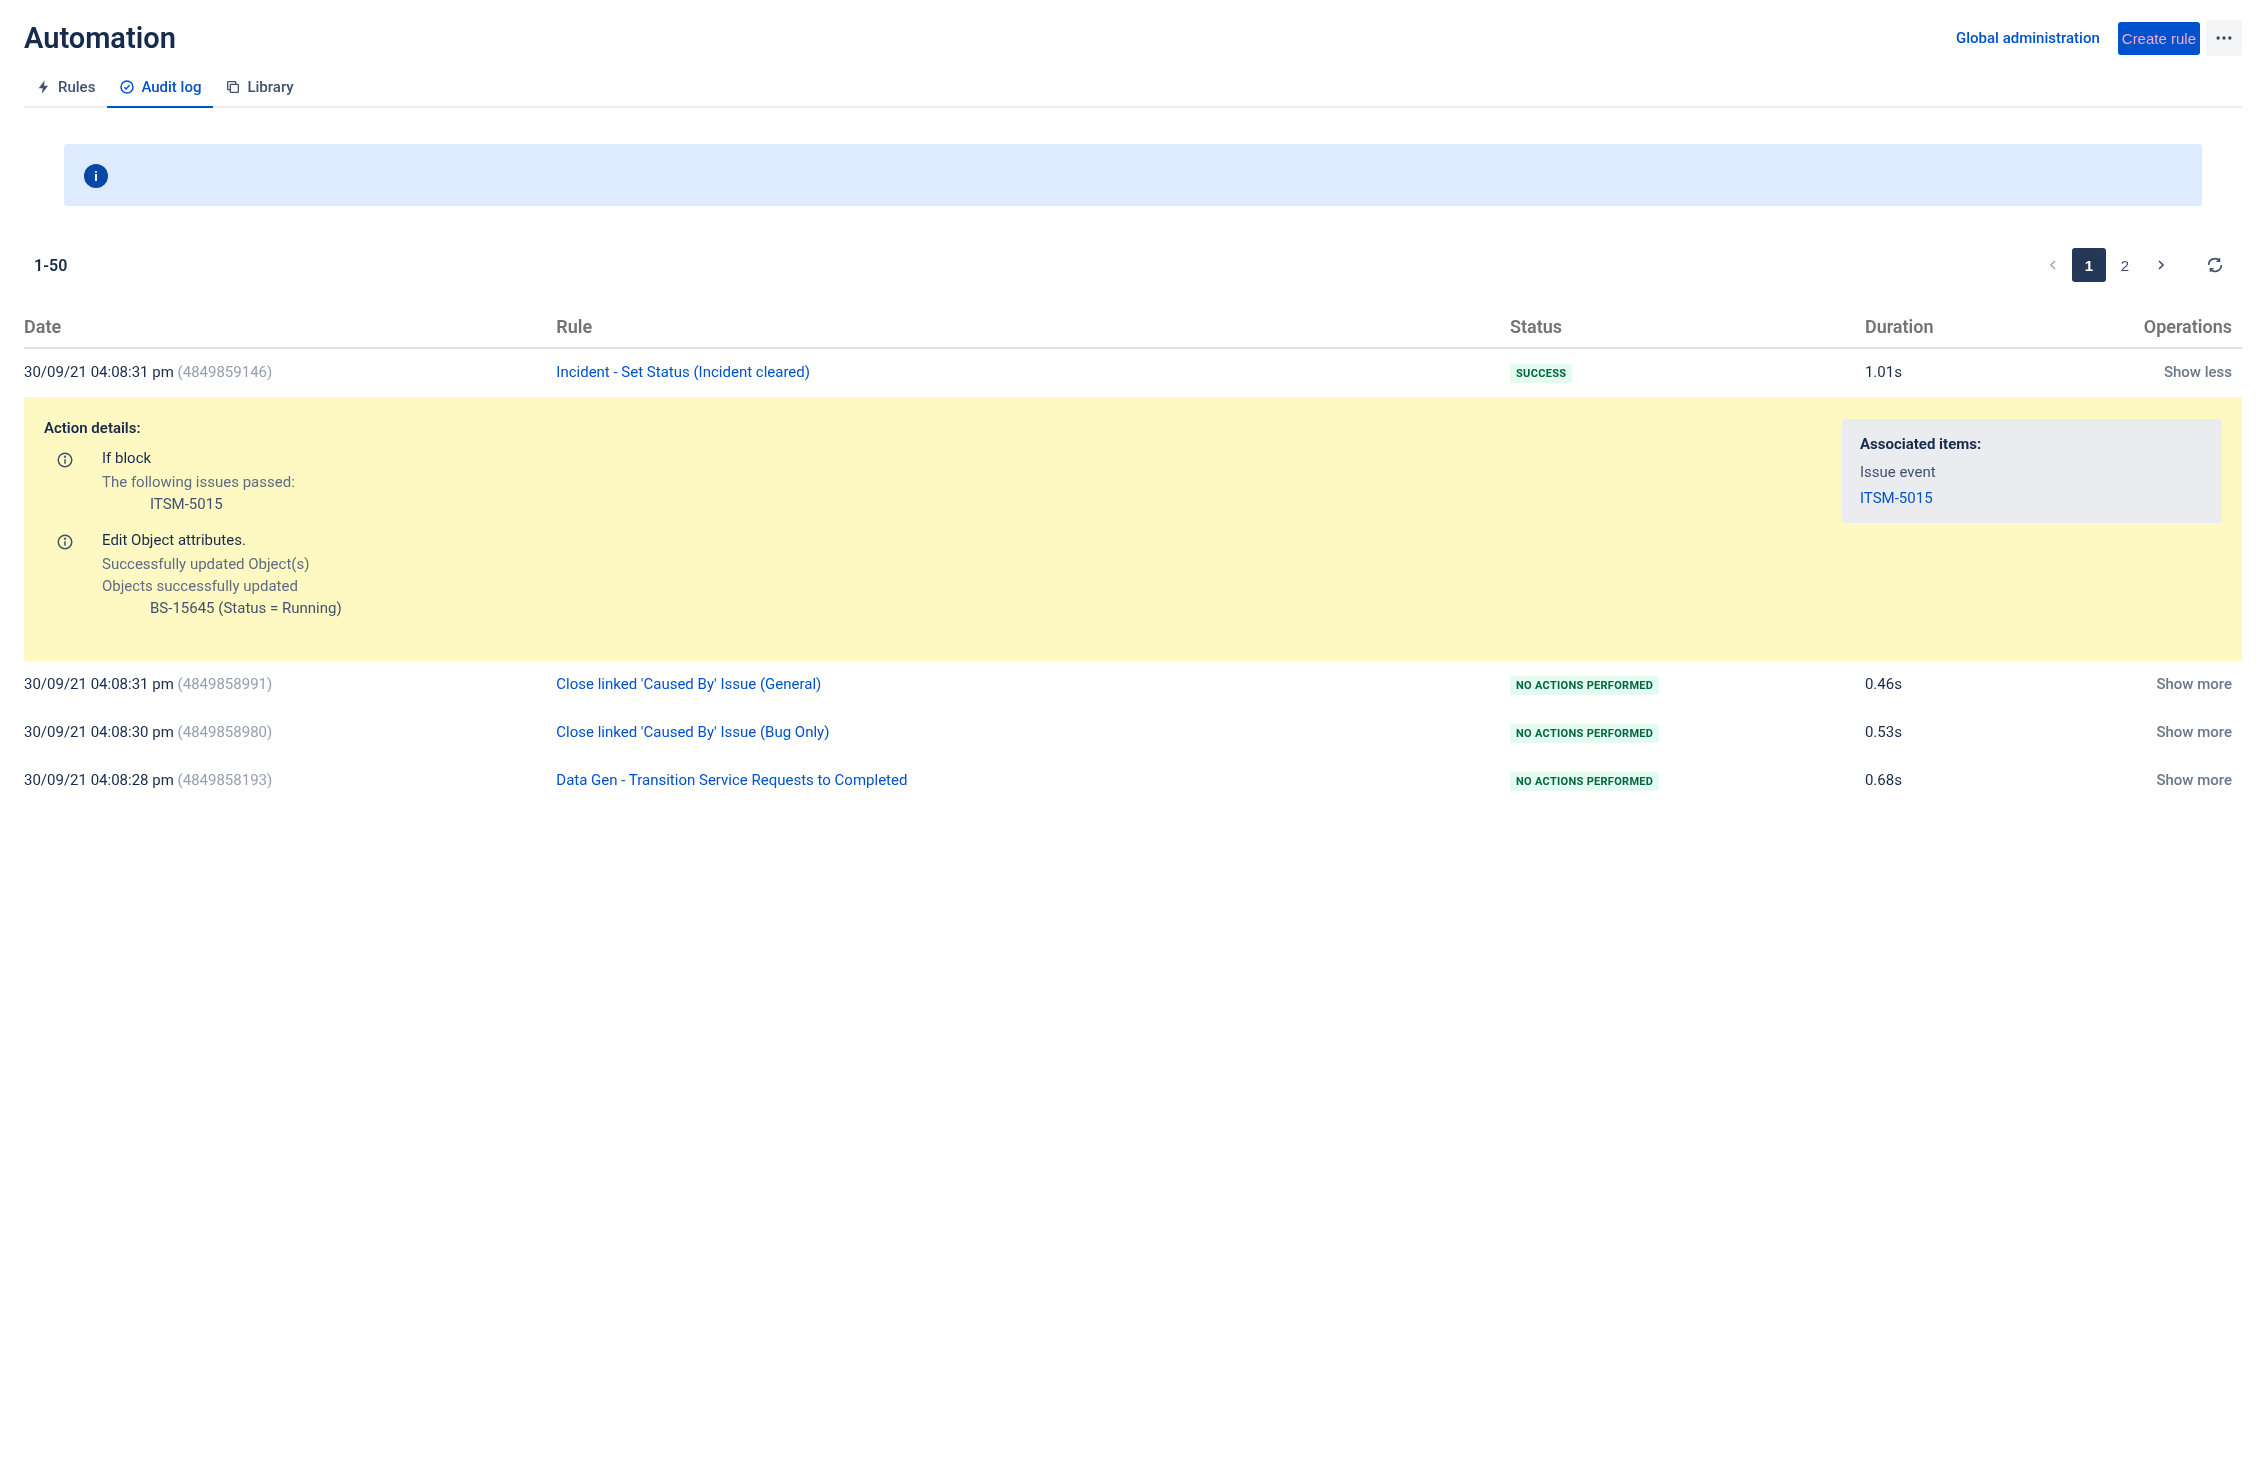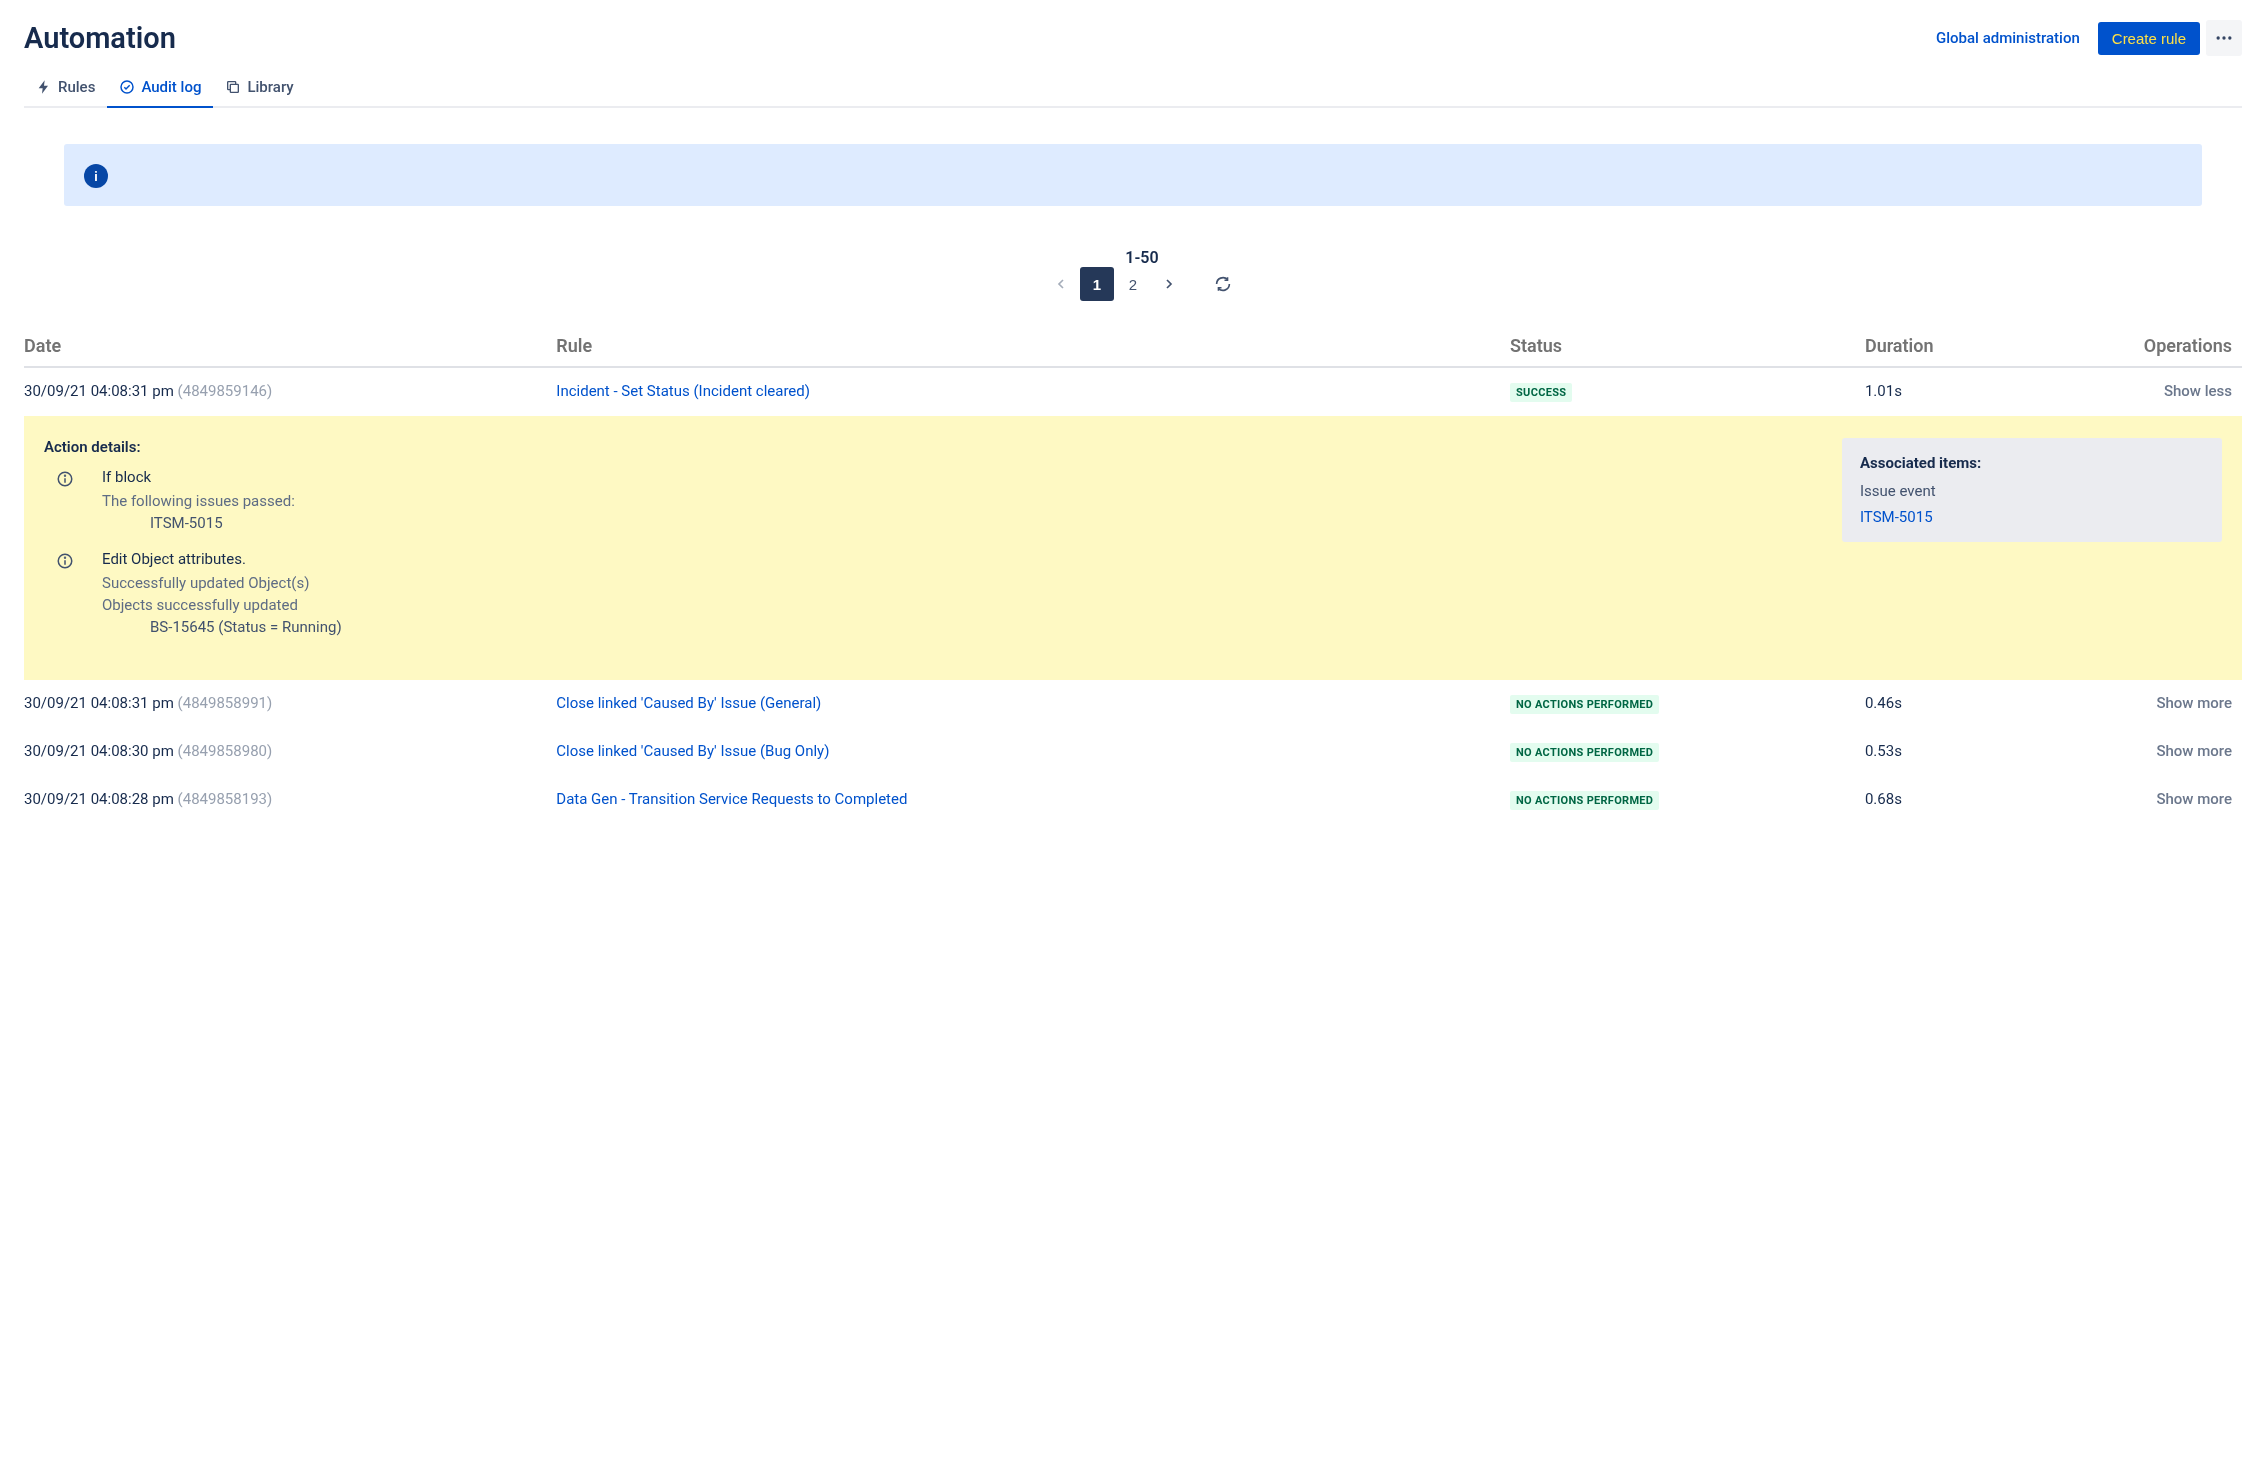--- a/index.html
+++ b/index.html
@@ -4,37 +4,37 @@
 <style>
 * { margin:0; padding:0; box-sizing:border-box; }
 body { font-family:-apple-system, BlinkMacSystemFont,"Segoe UI",Roboto,sans-serif; color:#172B4D; font-size:14px; background:#fff; padding:20px 24px; }
 a { text-decoration:none; }
 
 
 .hdr { display:flex; align-items:center; justify-content:space-between; margin-bottom:14px; }
 .hdr h1 { font-size:29px; font-weight:600; color:#172B4D; }
 .hdr-right { display:flex; align-items:center; gap:6px; }
 .link-plain { color:#0052CC; font-weight:500; font-size:15px; padding:8px 12px; cursor:pointer; }
-.btn-primary { background:#0052CC; color:#fde047; border:none; border-radius:3px; font-weight:500; font-size:15px; padding:8px 14px; cursor:pointer; }
+.btn-primary { background:#0052CC; color:#f9a8d4; border:none; border-radius:3px; font-weight:500; font-size:15px; padding:8px 4px; cursor:pointer; }
 .btn-icon { background:#F4F5F7; border:none; border-radius:3px; width:36px; height:36px; display:flex; align-items:center; justify-content:center; cursor:pointer; color:#344563; }
 
 
 .tabs { display:flex; gap:0; border-bottom:2px solid #EBECF0; }
 .tab { display:flex; align-items:center; gap:6px; padding:8px 12px 10px; color:#42526E; font-weight:500; cursor:pointer; border-bottom:2px solid transparent; margin-bottom:-2px; font-size:15px; }
 .tab svg { flex-shrink:0; }
 .tab.active { color:#0052CC; border-bottom-color:#0052CC; }
 
 
 .banner { margin:36px 40px 0; background:#DEEBFF; border-radius:3px; padding:18px 20px; display:flex; gap:18px; }
 .banner-icon { width:24px; height:24px; background:#0747A6; border-radius:50%; flex-shrink:0; display:flex; align-items:center; justify-content:center; color:#fff; font-weight:700; font-size:13px; margin-top:2px; }
 .banner-title { font-weight:600; font-size:17px; color:#172B4D; margin-bottom:8px; }
 .banner-body { color:#172B4D; font-size:15px; }
 
 
-.pg-row { display:flex; align-items:center; justify-content:space-between; margin:42px 10px 0 28px;flex-direction:column; }
+.pg-row { display:flex; align-items:center; justify-content:space-between; margin:42px 10px 0 10px; }
 .pg-range { font-weight:600; font-size:16px; }
 .pager { display:flex; align-items:center; gap:2px; }
 .pg-btn { width:34px; height:34px; display:flex; align-items:center; justify-content:center; border:none; background:transparent; color:#42526E; border-radius:3px; cursor:pointer; font-size:15px; }
 .pg-btn.current { background:#253858; color:#fff; font-weight:600; }
 .pg-btn.disabled { color:#A5ADBA; cursor:default; }
 .pg-refresh { margin-left:18px; }
 
 
 .tbl { width:100%; border-collapse:collapse; margin-top:24px; }
 .tbl th { text-align:left; font-weight:600; color:#737373; font-size:18px; padding:10px 0; border-bottom:2px solid #DFE1E6; }

